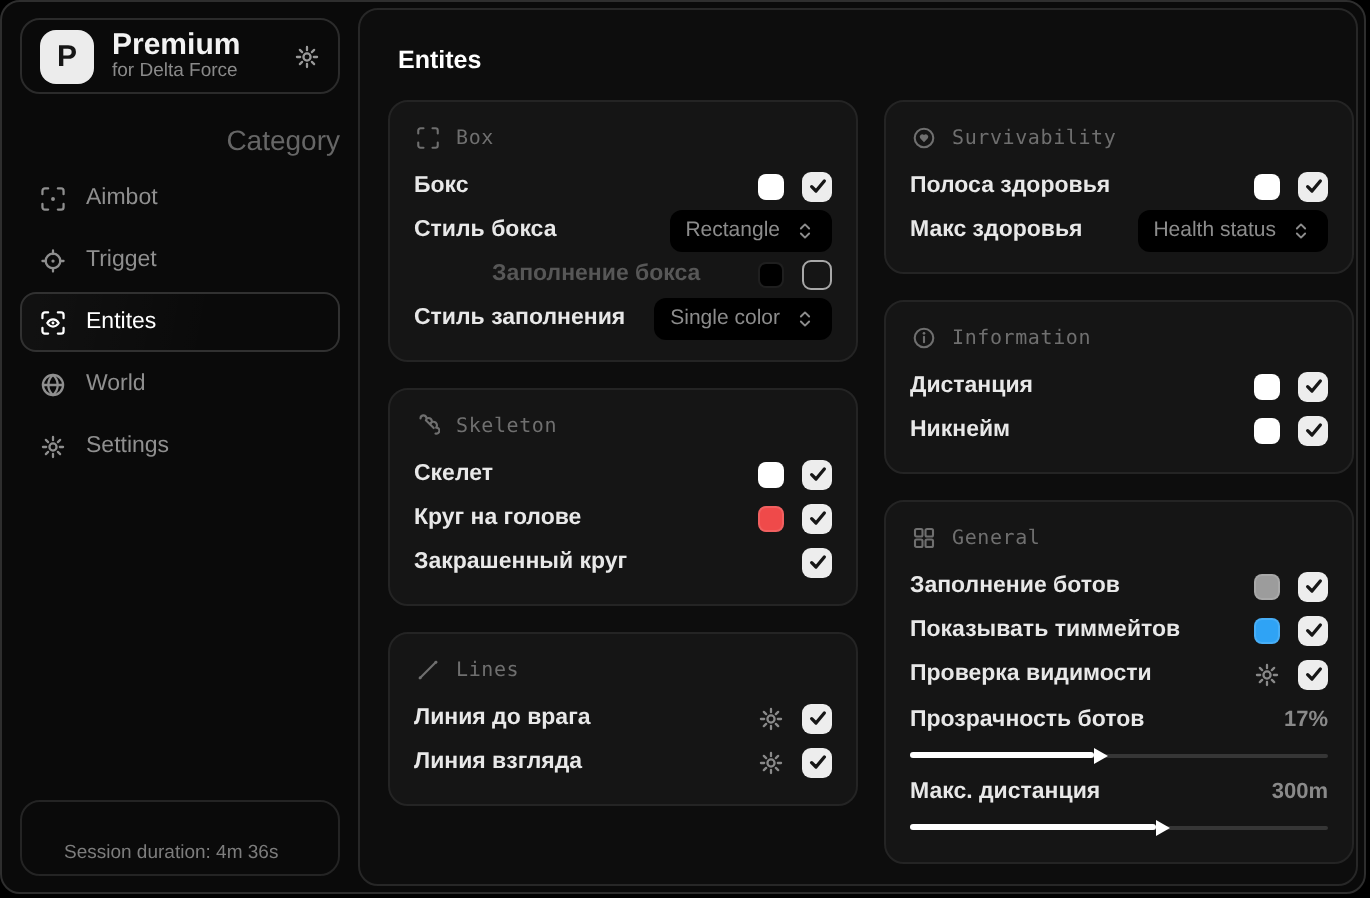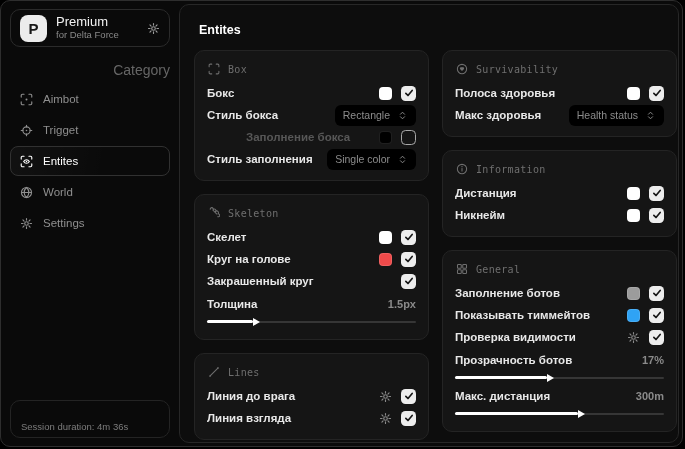--- a/index.html
+++ b/index.html
@@ -3,29 +3,29 @@
 <meta charset="utf-8">
 <style>
   html,body{margin:0;padding:0;background:#000;}
   body{width:685px;height:449px;font-family:"Liberation Sans",sans-serif;-webkit-font-smoothing:antialiased;}
   .window{position:relative;width:683px;height:447px;background:#0a0a0a;border:1px solid #2e2e2e;border-radius:10px;display:flex;overflow:hidden;box-sizing:border-box;}
   
   .sidebar{width:176px;box-sizing:border-box;padding:8px 7px 8px 9px;display:flex;flex-direction:column;flex:none;}
   .sb-header{border:1px solid #2b2b2b;border-radius:10px;height:38px;display:flex;align-items:center;gap:9px;padding:0 9px;box-sizing:border-box;}
   .logo{width:27px;height:27px;border-radius:8px;background:#ececec;color:#161616;font-weight:700;font-size:15px;display:flex;align-items:center;justify-content:center;flex:none;}
   .sb-title-wrap{display:flex;flex-direction:column;line-height:1.15;}
-  .sb-title{font-size:13px;font-weight:400;color:#f2f2f2;}
+  .sb-title{font-size:15px;font-weight:700;color:#f2f2f2;}
   .sb-sub{font-size:9.5px;color:#8a8a8a;}
   .sb-gear{margin-left:auto;color:#9a9a9a;display:flex;}
   .cat-label{font-size:14px;color:#666;margin:15px 0 6px 10px;text-align:right;}
   .nav{display:flex;flex-direction:column;gap:1px;}
   .nav-item{display:flex;align-items:center;gap:10px;height:28px;padding:0 9px;border:1px solid transparent;border-radius:8px;color:#8f8f8f;font-size:11.5px;cursor:pointer;}
   .nav-item.active{color:#fff;border-color:#313131;background:linear-gradient(100deg,rgba(255,255,255,0.03),rgba(255,255,255,0) 60%);}
   .nav-item .nicon{display:flex;color:inherit;}
-  .session-box{margin-top:auto;border:1px solid #242424;border-radius:10px;height:38px;display:flex;align-items:flex-end;padding:5px 10px;box-sizing:border-box;font-size:9.5px;color:#7d7d7d;}
+  .session-box{margin-top:auto;border:1px solid #242424;border-radius:10px;height:38px;display:flex;align-items:flex-end;padding:5px 21px;box-sizing:border-box;font-size:9.5px;color:#7d7d7d;}
   
   .main{flex:1;margin:3px 3px 3px 2px;background:#0d0d0d;border:1px solid #272727;border-radius:10px;box-sizing:border-box;padding:11px 14px;overflow:hidden;}
   .page-title{font-size:12.5px;font-weight:700;color:#fff;margin:7px 0 13px 5px;}
   .columns{display:flex;gap:13px;}
   .col{width:235px;display:flex;flex-direction:column;gap:13px;flex:none;}
   .card{background:#151515;border:1px solid #242424;border-radius:10px;padding:9px 12px 10px;box-sizing:border-box;}
   .card-header{display:flex;align-items:center;gap:8px;color:#6f6f6f;font-family:"DejaVu Sans Mono",monospace;font-size:10px;letter-spacing:0.3px;margin:3px 0 7px 1px;}
   .card-header .hicon{display:flex;color:#6f6f6f;}
   .row{display:flex;align-items:center;height:22px;}
   .row-label{font-size:11.5px;font-weight:600;color:#e8e8e8;}
@@ -211,31 +211,20 @@
             <div class="row ">
               <span class="row-label">Закрашенный круг</span>
               <span class="row-right">
                 <span class="checkbox ">
                   <svg width="10" height="10" viewBox="0 0 12 12" fill="none" stroke="#161616" stroke-width="2" stroke-linecap="round" stroke-linejoin="round">
                     <path d="M2.2 6.4 4.8 9l5-6"></path>
                   </svg>
                 </span>
               </span>
             </div>
-            <div class="slider-block">
-              <div class="row">
-                <span class="row-label">Толщина</span>
-                <span class="slider-value">1.5px</span>
-              </div>
-              <div class="slider">
-                <span class="track"></span>
-                <span class="fill" style="width:22%"></span>
-                <span class="thumb" style="left:22%"></span>
-              </div>
-            </div>
           </div>
           <div class="card">
             <div class="card-header">
               <span class="hicon">
                 <svg width="12" height="12" viewBox="0 0 16 16" fill="none" stroke="currentColor" stroke-width="1.4" stroke-linecap="round" stroke-linejoin="round">
                   <path d="M2.5 13.5 13.5 2.5"></path>
                   <circle cx="2.8" cy="13.2" r="1" fill="currentColor" stroke="none"></circle>
                   <circle cx="13.2" cy="2.8" r="1" fill="currentColor" stroke="none"></circle>
                 </svg>
               </span>

